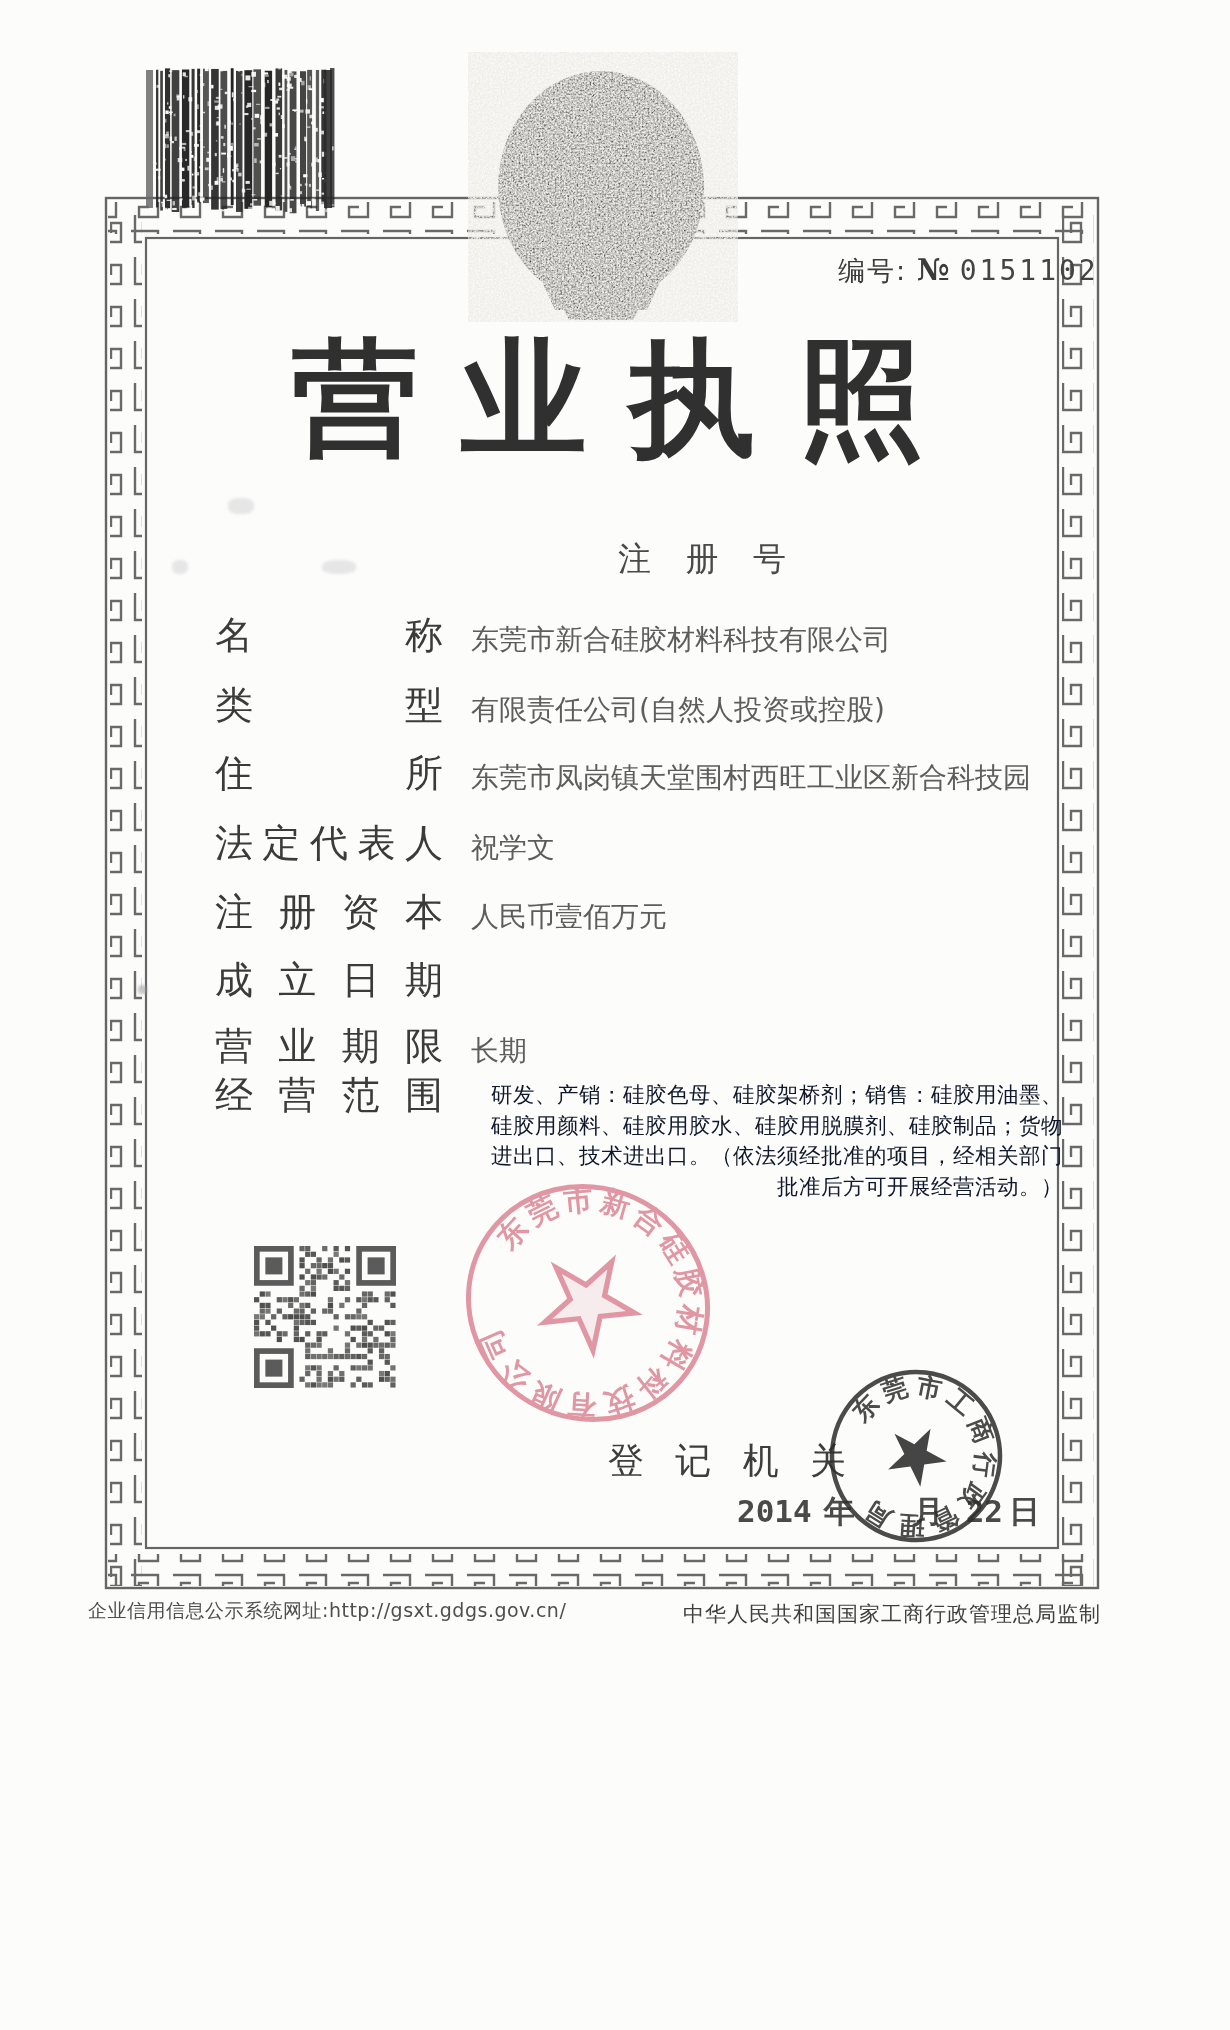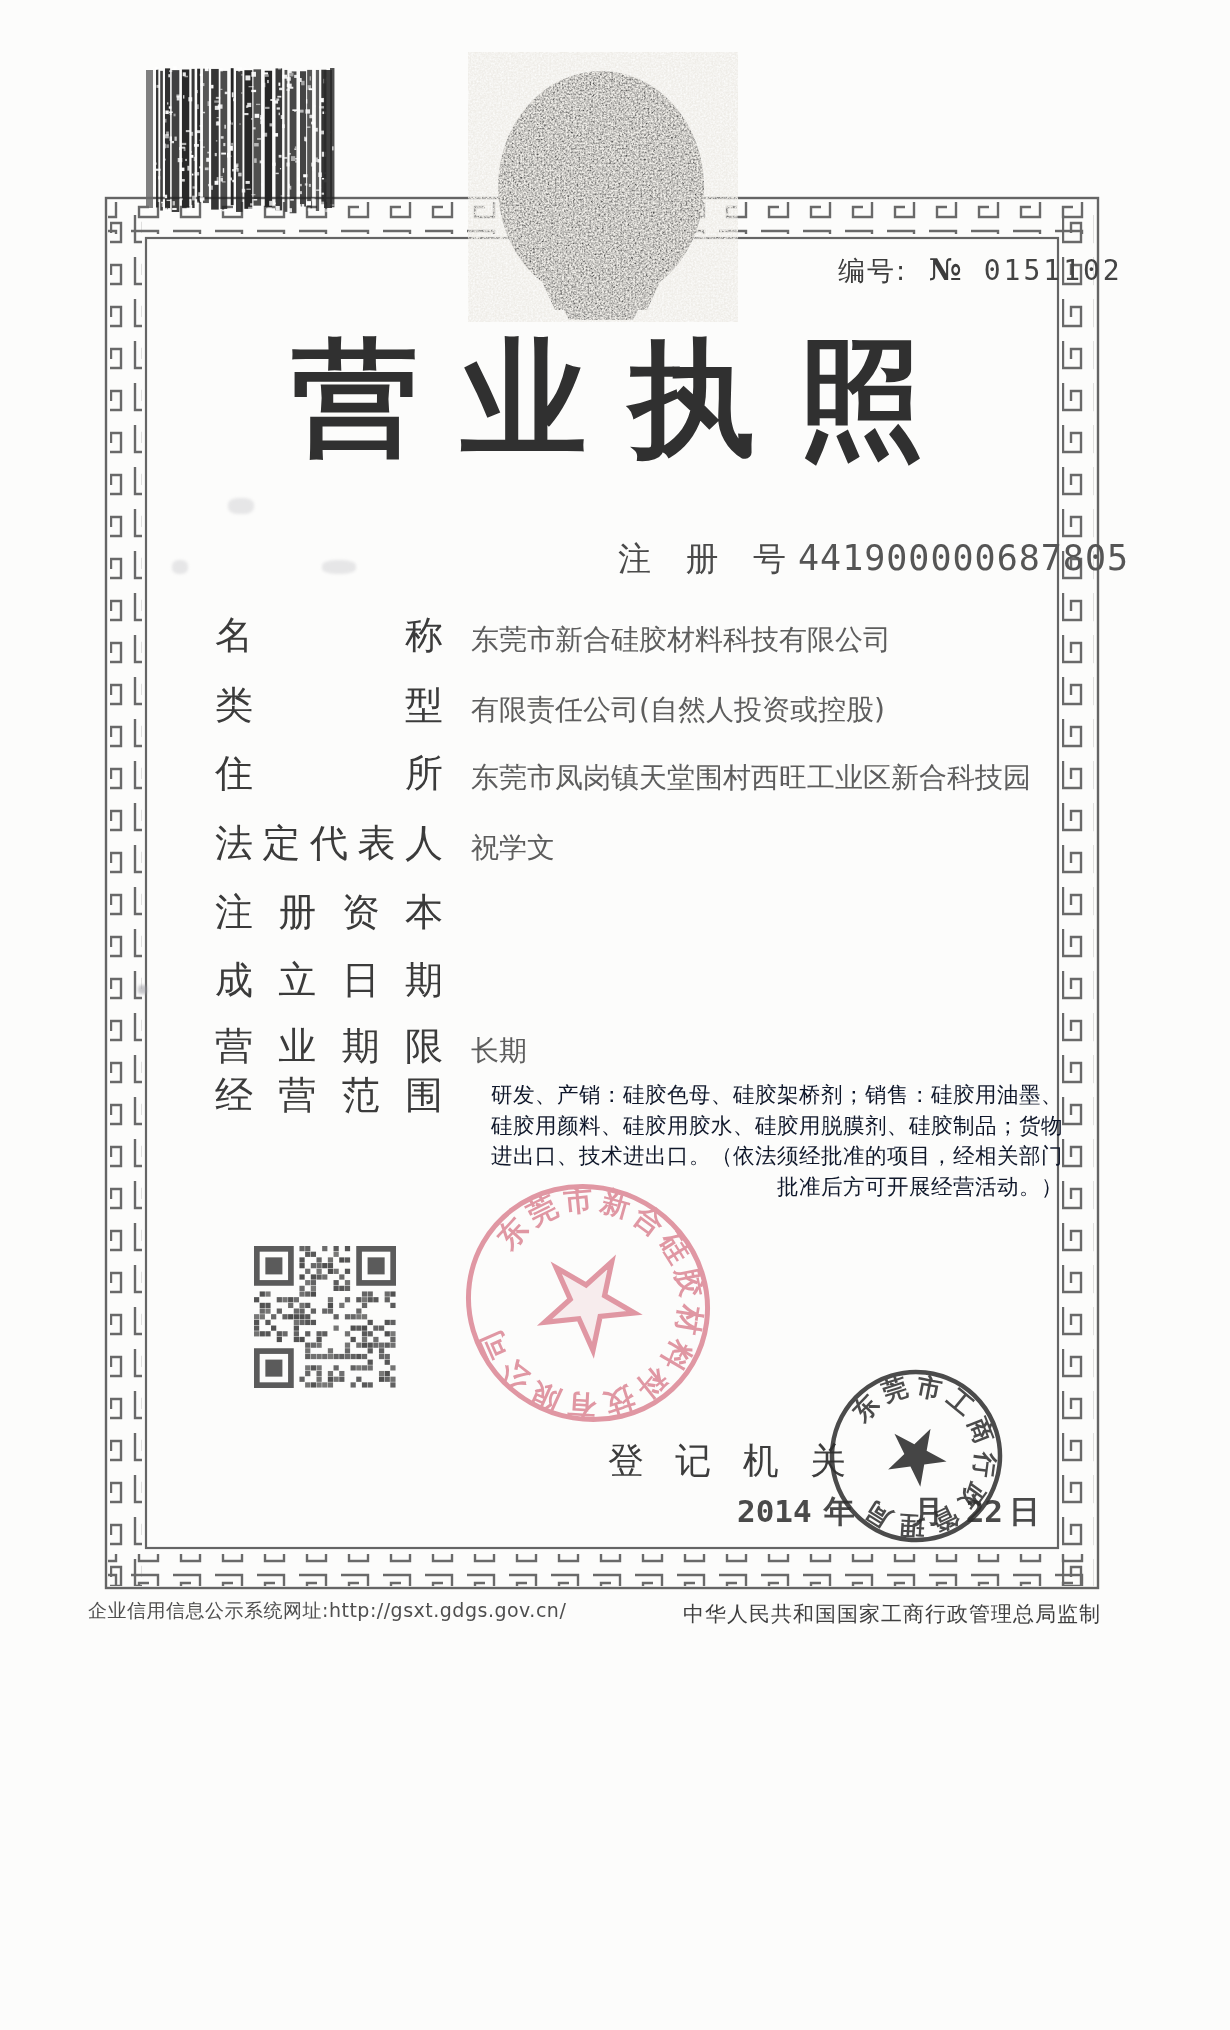--- a/index.html
+++ b/index.html
@@ -1,21 +1,21 @@
 <!DOCTYPE html>
 <html><head>
 <meta charset="utf-8">
 <style>
   html,body{margin:0;padding:0;background:#e9e9e9;}
   .page{position:relative;width:1230px;height:2030px;background:#fcfcfb;overflow:hidden;
         font-family:"DejaVu Sans","Liberation Sans",sans-serif;color:#3a3a3a;}
   .abs{position:absolute;}
 
   
-  .serial{left:838px;top:252px;display:flex;align-items:baseline;gap:22px;color:#3c3c3c;}
+  .serial{left:838px;top:252px;display:flex;align-items:baseline;gap:10px;color:#3c3c3c;}
   .serial .pfx{font-size:27px;letter-spacing:2px;}
   .serial .nosym{font-size:30px;font-weight:bold;font-family:"DejaVu Serif","Liberation Serif",serif;}
   .serial .digits{font-size:28px;font-family:"DejaVu Sans Mono","Liberation Mono",monospace;letter-spacing:3px;color:#444;}
 
   
   .title{left:292px;top:336px;width:632px;display:flex;justify-content:space-between;
          font-size:126px;font-weight:bold;color:#303030;line-height:1;}
 
   
   .regline{left:618px;top:537px;display:flex;align-items:baseline;}
@@ -390,21 +390,20 @@
 
   <div class="abs title">
       <span>营</span>
       <span>业</span>
       <span>执</span>
       <span>照</span>
     </div>
 
   <div class="abs regline">
     <span class="lbl">注 册 号</span>
-    <span class="num">441900000687805</span>
   </div>
 
   <div id="fields-container">
       <div class="field-row" style="top: 616px;">
       <span class="field-label">
           <span>名</span>
           <span>称</span>
         </span>
       <span class="field-value">东莞市新合硅胶材料科技有限公司</span>
     </div>
@@ -432,20 +431,21 @@
         </span>
       <span class="field-value">祝学文</span>
     </div>
       <div class="field-row" style="top: 893px;">
       <span class="field-label">
           <span>注</span>
           <span>册</span>
           <span>资</span>
           <span>本</span>
         </span>
+      <span class="field-value">人民币壹佰万元</span>
     </div>
       <div class="field-row" style="top: 961px;">
       <span class="field-label">
           <span>成</span>
           <span>立</span>
           <span>日</span>
           <span>期</span>
         </span>
     </div>
       <div class="field-row" style="top: 1027px;">

